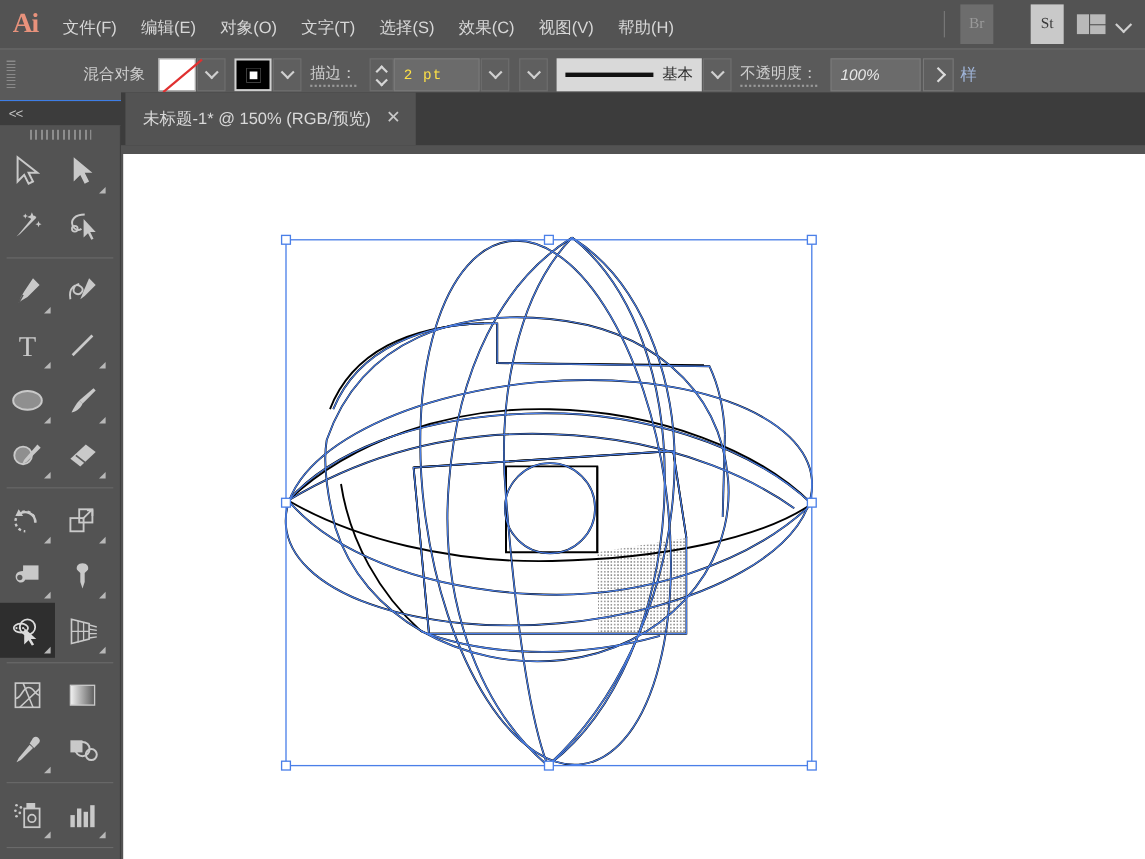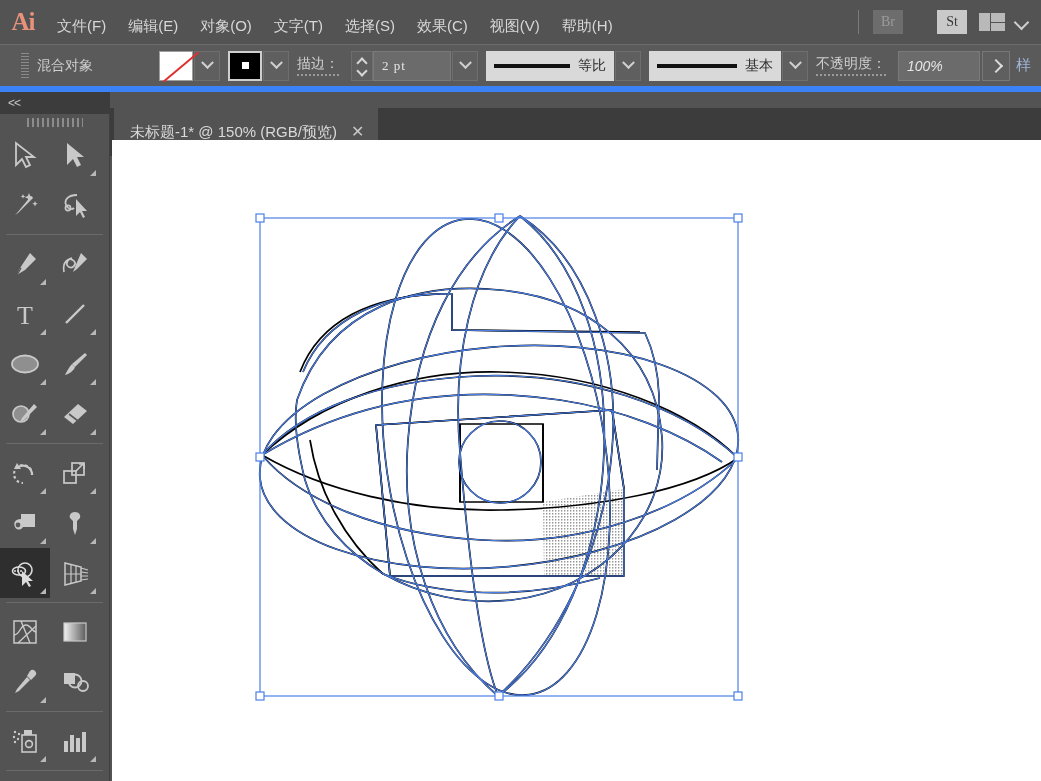--- a/index.html
+++ b/index.html
@@ -2,21 +2,21 @@
 <html><head>
 <meta charset="utf-8">
 <style>
   * { box-sizing: border-box; margin:0; padding:0; }
   html,body { width:1041px; height:781px; overflow:hidden; }
   body {
     font-family: "Liberation Sans", "DejaVu Sans", sans-serif;
     background:#535353;
     -webkit-font-smoothing: antialiased;
   }
-  #app { position:relative; width:1041px; height:781px; }
+  #app { position:relative; width:1041px; height:781px;text-align:right; }
 
   
   .menubar {
     position:absolute; left:0; top:0; width:1041px; height:44px;
     background:#535353;
     display:flex; align-items:center;
   }
   .ai-logo {
     width:46px; height:44px; display:flex; align-items:center; justify-content:center;
     color:#E8927C; font-size:25px; font-weight:bold; letter-spacing:-1px;
@@ -25,21 +25,21 @@
   .menu-item {
     padding:4px 11px; height:44px; line-height:44px;
     color:#d7d7d7; font-size:15px; white-space:nowrap;
     cursor:default;
   }
   .menu-spacer { flex:1; }
   .menu-sep {
     width:1px; height:24px; background:#7a7a7a; margin:0 8px;
   }
   .sq-btn {
-    width:30px; height:24px; display:flex; align-items:center; justify-content:center;
+    width:30px; height:36px; display:flex; align-items:center; justify-content:center;
     font-size:14px; font-family:"Liberation Serif", serif;
     margin:0 6px;
   }
   .br-btn { background:#6d6d6d; color:#9a9a9a; }
   .st-btn { background:#c9c9c9; color:#3a3a3a;margin-left:28px; }
   .layout-btn {
     width:26px;height:18px; display:flex; gap:1px; margin-left:6px;
   }
   .layout-btn .lcol { width:11px; background:#b9b9b9; }
   .layout-btn .rcol { width:14px; display:flex; flex-direction:column; gap:1px; }
@@ -50,22 +50,22 @@
   }
   .chev-dn::after{
     content:""; position:absolute; left:3px; top:4px;
     width:9px; height:9px; border-right:2px solid #cfcfcf; border-bottom:2px solid #cfcfcf;
     transform:rotate(45deg);
   }
 
   
   .optbar {
     position:absolute; left:0; top:44px; width:1041px; height:48px;
-    background:#5a5a5a; border-top:1px solid #6b6b6b; border-bottom:6px solid #3b82f6;
-    display:flex; align-items:center; padding-left:21px; overflow:hidden;
+    background:#5a5a5a; border-top:1px solid #6b6b6b; border-bottom:1px solid #3b82f6;
+    display:flex; align-items:center; padding-left:6px; overflow:hidden;
   }
   .grip {
     width:8px; height:26px; margin-right:8px;
     background-image:repeating-linear-gradient(to bottom,#8a8a8a 0 1px,transparent 1px 3px);
   }
   .opt-label {
     color:#cfcfcf; font-size:14px; white-space:nowrap; margin-right:12px;
   }
   .opt-label.dotted { border-bottom:2px dotted #9a9a9a; padding-bottom:1px; }
   .opt-group { display:flex; align-items:center; margin-right:8px; }
@@ -105,21 +105,21 @@
   .stepper .up::after{
     content:"";position:absolute;left:0;top:1px;width:6px;height:6px;
     border-left:2px solid #d6d6d6;border-top:2px solid #d6d6d6;transform:rotate(45deg);
   }
   .stepper .dn::after{
     content:"";position:absolute;left:0;top:-1px;width:6px;height:6px;
     border-right:2px solid #d6d6d6;border-bottom:2px solid #d6d6d6;transform:rotate(45deg);
   }
   .num-field {
     width:78px; height:30px; background:#6b6b6b; border:1px solid #7a7a7a;
-    color:#e5e5e5; font-size:13px; font-family:Liberation Serif, serif;
+    color:#fde047; font-size:13px; font-family:Liberation Mono, monospace;
     display:flex; align-items:center; padding-left:8px; letter-spacing:1px;
   }
   .combo-wide {
     height:30px; background:#d9d9d9;
     display:flex; align-items:center; justify-content:flex-end;
     padding:0 8px; gap:8px; color:#2a2a2a; font-size:14px; min-width:128px;
   }
   .combo-wide .line { flex:1; height:4px; background:#111; min-width:66px; }
   .combo-wide.w2 { min-width:132px; }
   .opacity-field {
@@ -163,21 +163,21 @@
   .tool svg { display:block; }
   .tool.active { background:#2e2e2e; }
   .tool .corner {
     position:absolute; right:4px; bottom:4px;
     width:0;height:0; border-left:6px solid transparent; border-bottom:6px solid #b8b8b8;
   }
   .tb-divider { height:1px; background:#6a6a6a; margin:4px 6px; }
 
   
   .tabstrip {
-    position:absolute; left:110px; top:108px; width:931px; height:48px;
+    position:absolute; left:110px; top:84px; width:931px; height:48px;
     background:#3c3c3c;
   }
   .doctab {
     position:absolute; left:4px; top:0; height:48px;
     background:#535353;
     display:flex; align-items:center; padding:0 14px 0 16px; gap:14px;
   }
   .doctab .title { color:#d9d9d9; font-size:15px; white-space:nowrap; }
   .doctab .closex { color:#c8c8c8; font-size:16px; line-height:1; }
 
@@ -242,24 +242,20 @@
     <div class="opt-group">
       <div class="stepper">
         <div class="up"></div>
           <div class="dn"></div>
       </div>
       <div class="num-field">2 pt</div>
       <div class="dd-btn"></div>
     </div>
 
     <div class="opt-group">
-      <div class="combo-wide">
-        <span class="line"></span>
-        <span>等比</span>
-      </div>
       <div class="dd-btn"></div>
     </div>
 
     <div class="opt-group">
       <div class="combo-wide w2">
         <span class="line"></span>
         <span>基本</span>
       </div>
       <div class="dd-btn"></div>
     </div>

